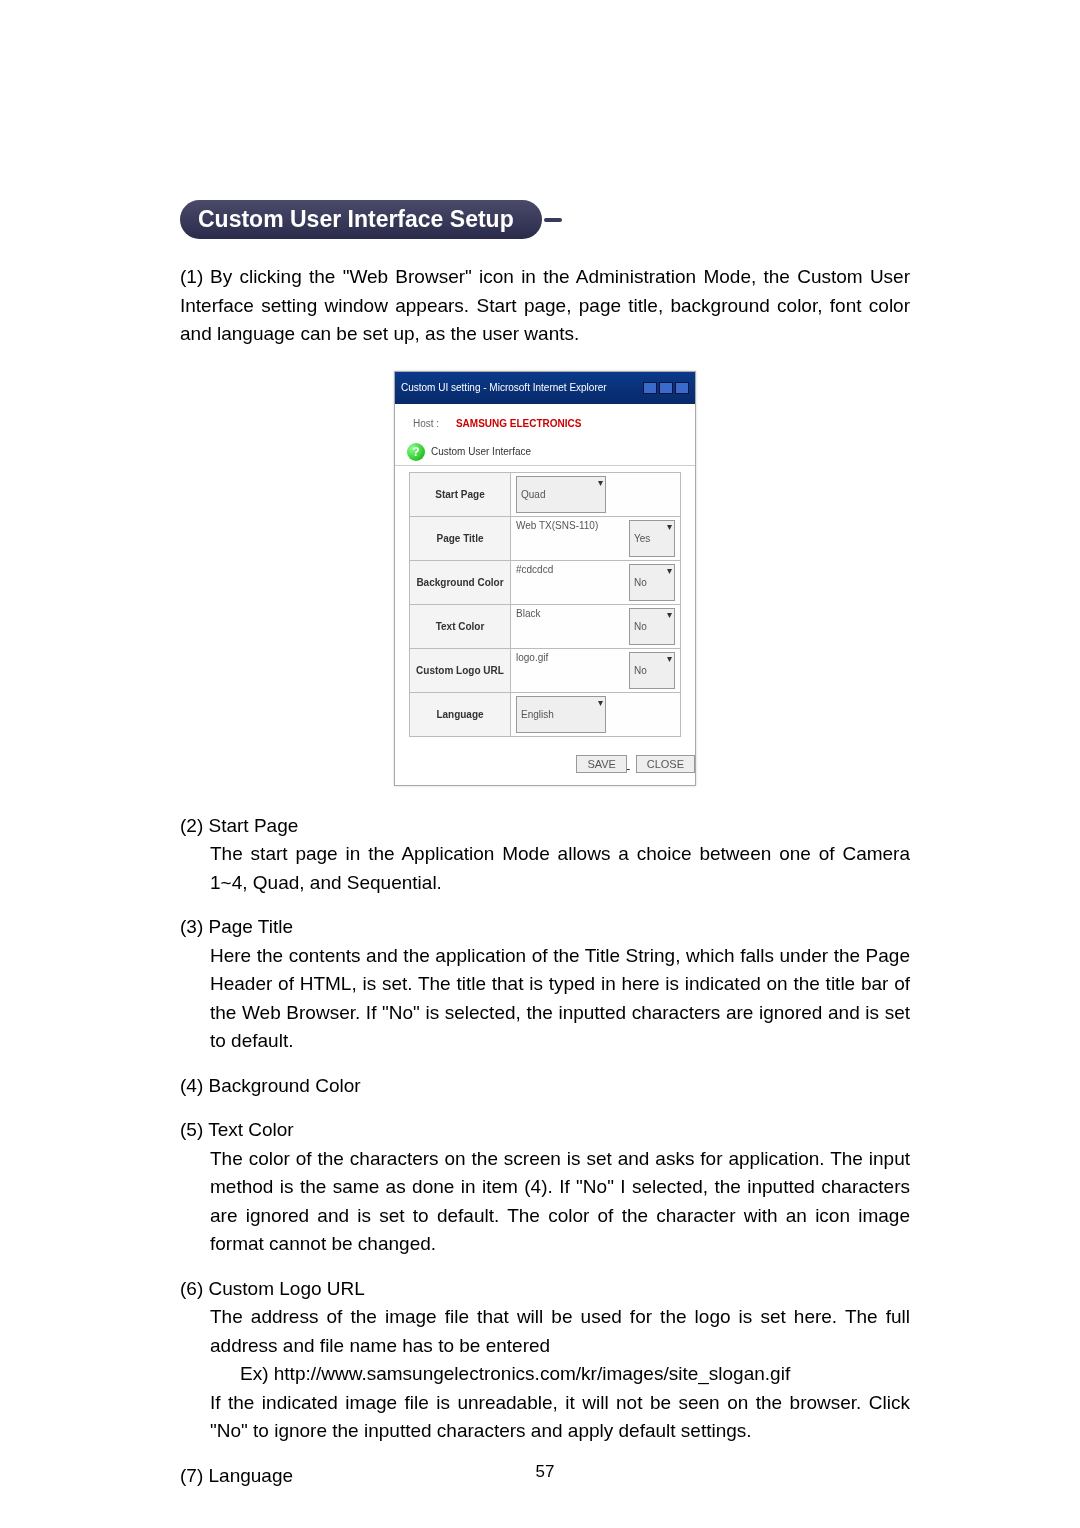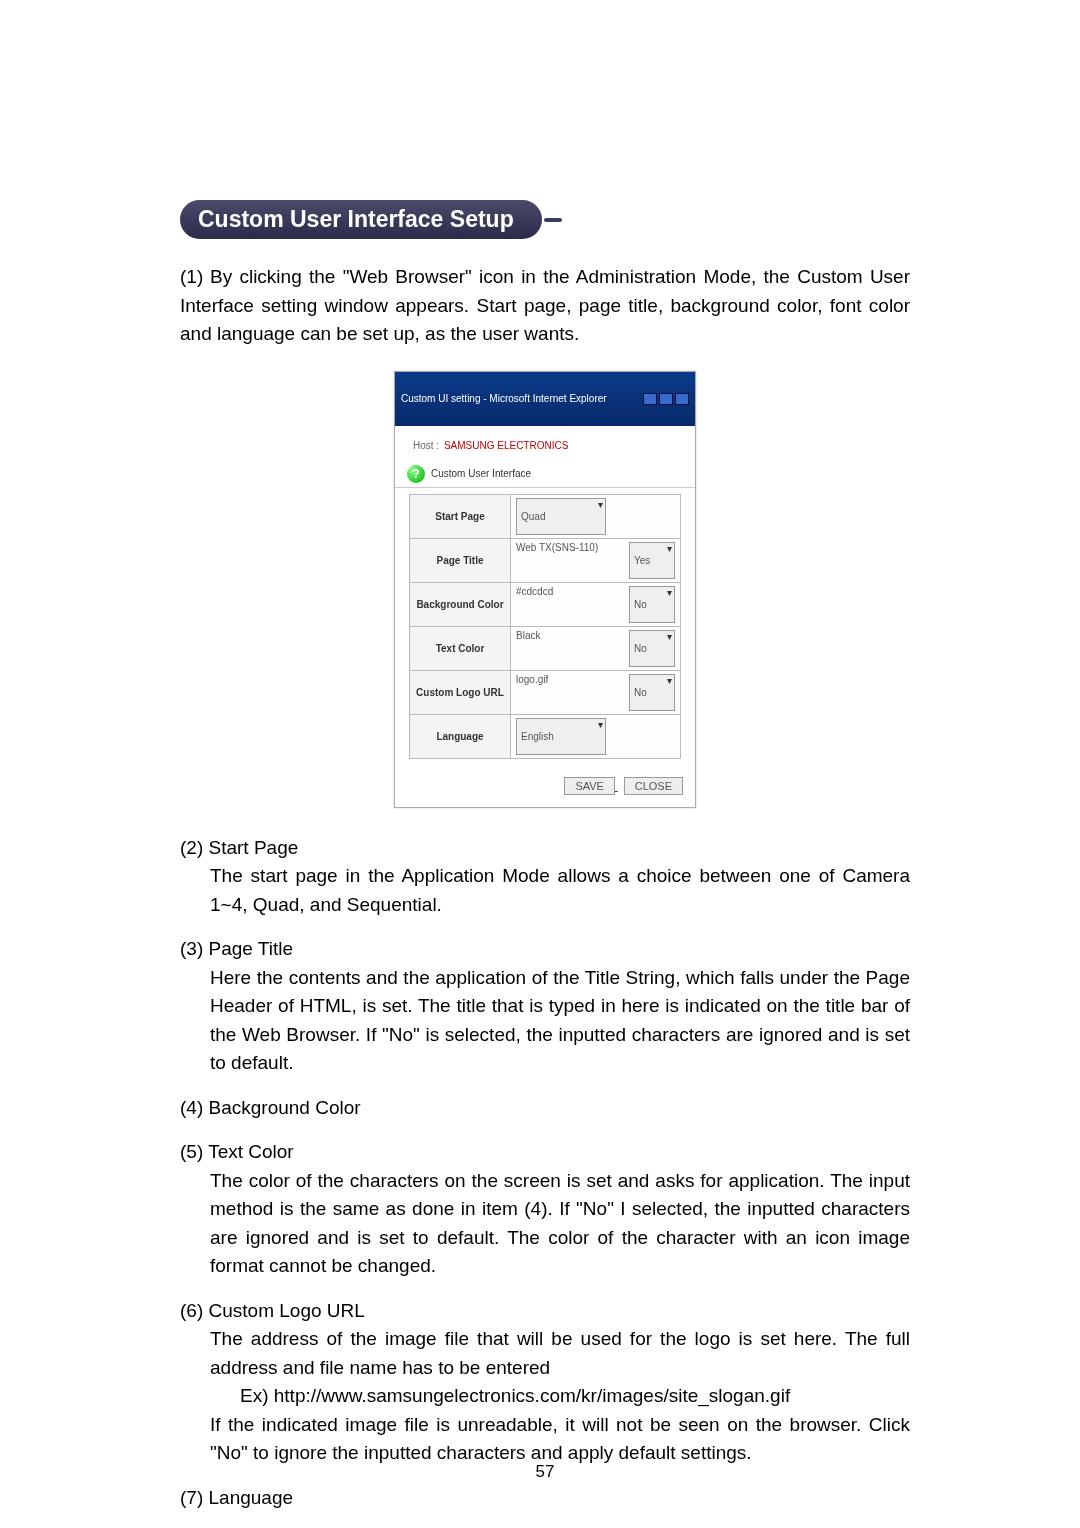--- a/index.html
+++ b/index.html
@@ -58,33 +58,33 @@
     border: 1px solid #aaa;
     box-shadow: 0 0 2px rgba(0,0,0,0.2);
     font-size: 10px;
     color: #333;
     text-align: left;
   }
   .f-titlebar {
     background: linear-gradient(#0a3a8a,#082a6a);
     color: #fff;
     font-size: 10px;
-    padding: 21px 6px;
+    padding: 10px 6px;
     display:flex;
     justify-content: space-between;
     align-items:center;
   }
   .f-winbtns { display:flex; gap:2px;}
   .f-winbtns span{ width:12px;height:10px;background:#3a6aca;display:inline-block;border:1px solid #114;}
   .f-logo {
     padding: 14px 18px 10px;
     font-size:10px;
     color:#666;
   }
-  .f-logo .brand { color:#c00; font-weight:normal; margin-left:2px;}
+  .f-logo .brand { color:#c00; font-weight:bold; margin-left:14px;}
   .f-subhead {
     display:flex;
     align-items:center;
     gap:6px;
     padding: 4px 12px;
     border-bottom:1px solid #ccc;
     margin-bottom:6px;
   }
   .f-q {
     width:18px;height:18px;border-radius:50%;
@@ -116,21 +116,21 @@
     min-width:36px;
     font-size:10px;
     position:relative;
   }
   .fsel::after{
     content:"▾"; position:absolute; right:2px; top:0; font-size:10px; color:#333;
   }
   .flong { min-width:80px;}
   .f-btnrow {
     text-align:right;
-    padding: 8px 12px 12px;
+    padding: 8px 0 12px;
     text-decoration: underline;
   }
   .f-btn {
     display:inline-block;
     border:1px solid #999;
     background:#eee;
     color:#555;
     font-size:11px;
     padding:2px 10px;
     margin-left:6px;

